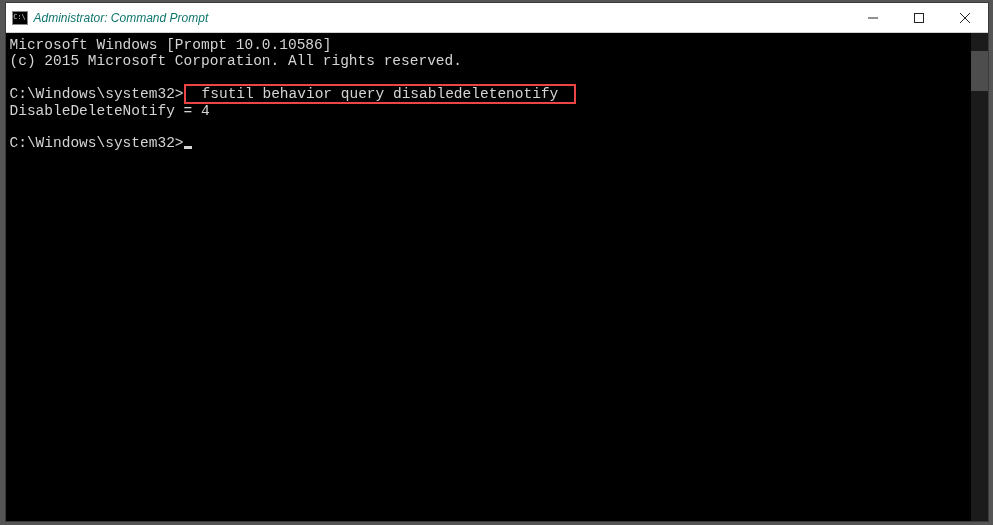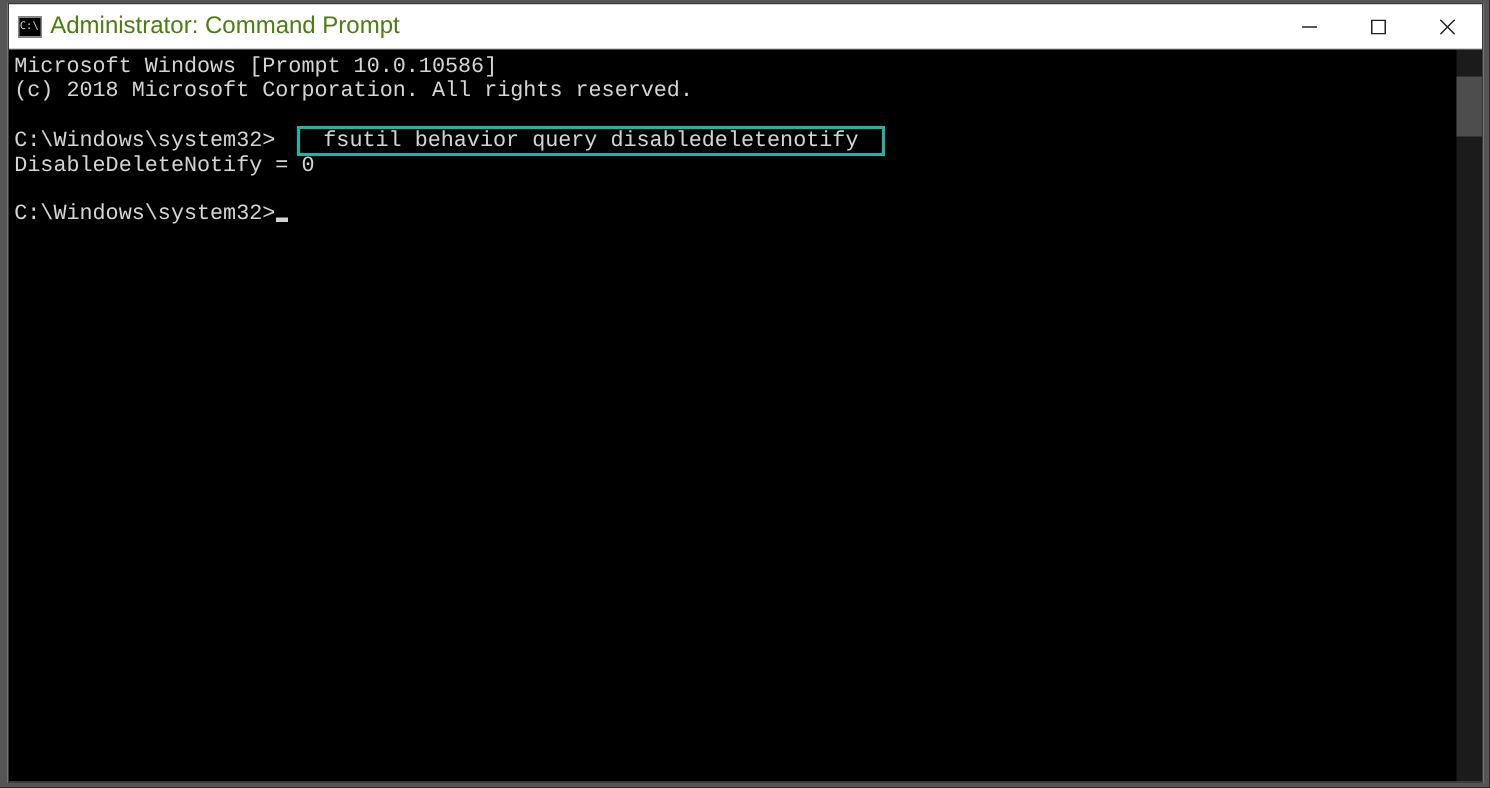--- a/index.html
+++ b/index.html
@@ -46,22 +46,23 @@
     align-items: center;
     justify-content: center;
   }
   .app-icon-inner {
     font-size: 7px;
     color: #ccc;
     line-height: 1;
     font-family: monospace;
   }
   .title-text {
-    font-size: 16px;
-    color: #4d7c0f;
+    font-size: 12px;
+    color: #0f766e;
+    font-style: italic;
   }
   .window-controls {
     display: flex;
     height: 100%;
   }
   .ctrl-btn {
     width: 46px;
     height: 100%;
     display: flex;
     align-items: center;
@@ -99,24 +100,24 @@
   }
   .scroll-thumb {
     position: absolute;
     right: 0;
     top: 18px;
     width: 17px;
     height: 40px;
     background: #4d4d4d;
   }
   .highlight-box {
-    border: 2px solid #14b8a6;
+    border: 2px solid #ef4444;
     display: inline-block;
     padding: 0 16px;
-    margin: -1px 14px;
+    margin: -1px 0;
   }
   .cursor {
     display: inline-block;
     width: 8px;
     height: 3px;
     background: #d4d4d4;
     vertical-align: baseline;
     position: relative;
     top: 2px;
   }
@@ -148,24 +149,24 @@
         <svg class="ctrl-svg" width="10" height="10">
             <line x1="0" y1="0" x2="10" y2="10"></line>
             <line x1="10" y1="0" x2="0" y2="10"></line>
           </svg>
       </button>
     </div>
   </div>
 
   <div class="terminal-wrap">
     <div class="terminal"><span>Microsoft Windows [Prompt 10.0.10586]</span>
-<span>(c) 2018 Microsoft Corporation. All rights reserved.</span>
+<span>(c) 2015 Microsoft Corporation. All rights reserved.</span>
 <span></span>
 <span>C:\Windows\system32&gt;</span><span class="highlight-box"><span>fsutil behavior query disabledeletenotify</span></span>
-<span>DisableDeleteNotify = 0</span>
+<span>DisableDeleteNotify = 4</span>
 <span></span>
 <span>C:\Windows\system32&gt;</span><span class="cursor"></span></div>
     <div class="scrollbar">
       <div class="scroll-thumb"></div>
     </div>
   </div>
 
 </div>
 
 </body></html>

